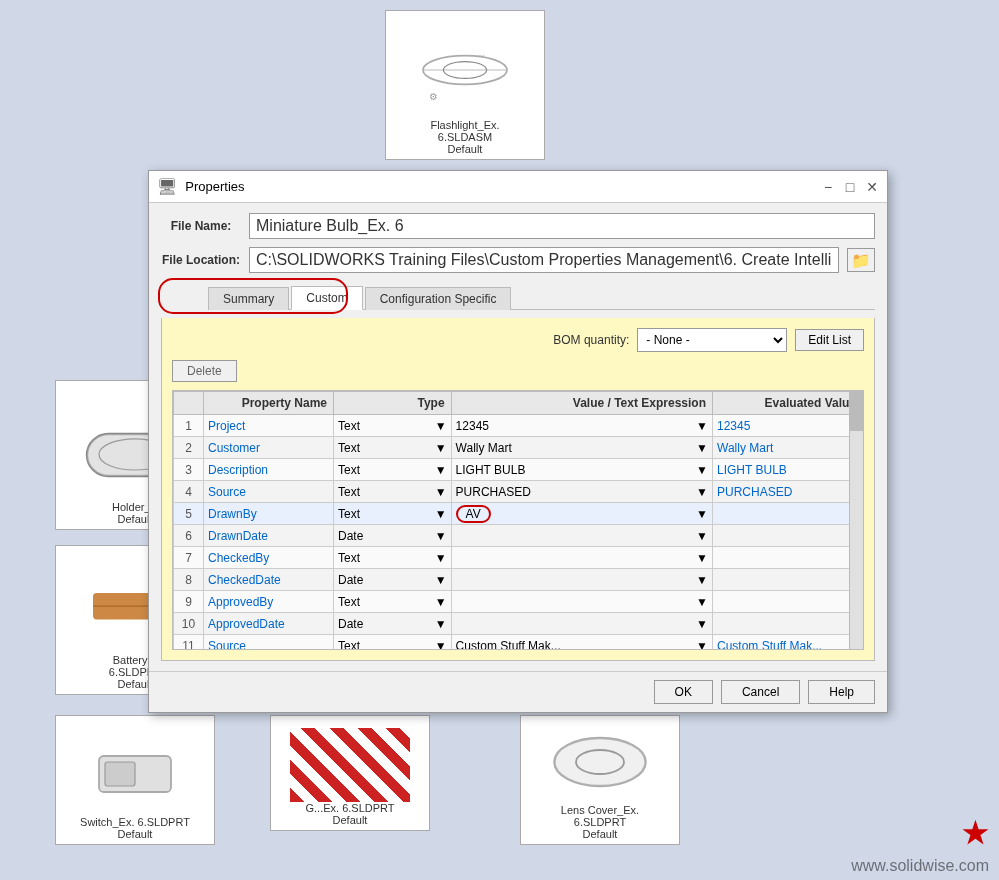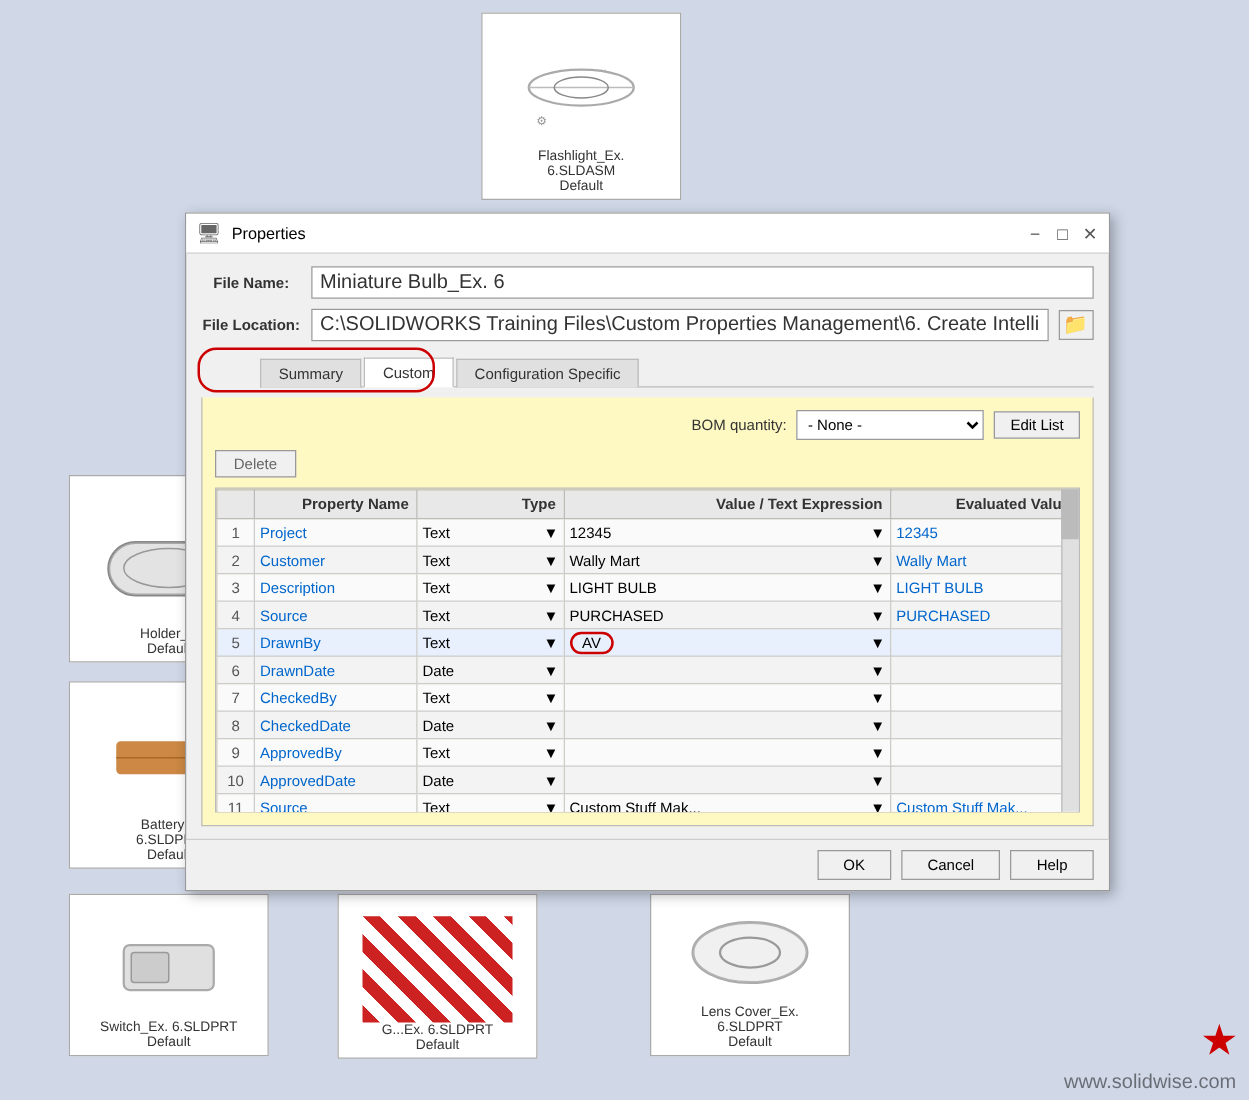--- a/index.html
+++ b/index.html
@@ -65,21 +65,21 @@
       left: 55px;
       width: 160px;
       height: 130px;
     }
 
     
     .comp-red {
       top: 715px;
       left: 270px;
       width: 160px;
-      height: 132px;
+      height: 116px;
     }
 
     
     .comp-lens {
       top: 715px;
       left: 520px;
       width: 160px;
       height: 130px;
     }
 

